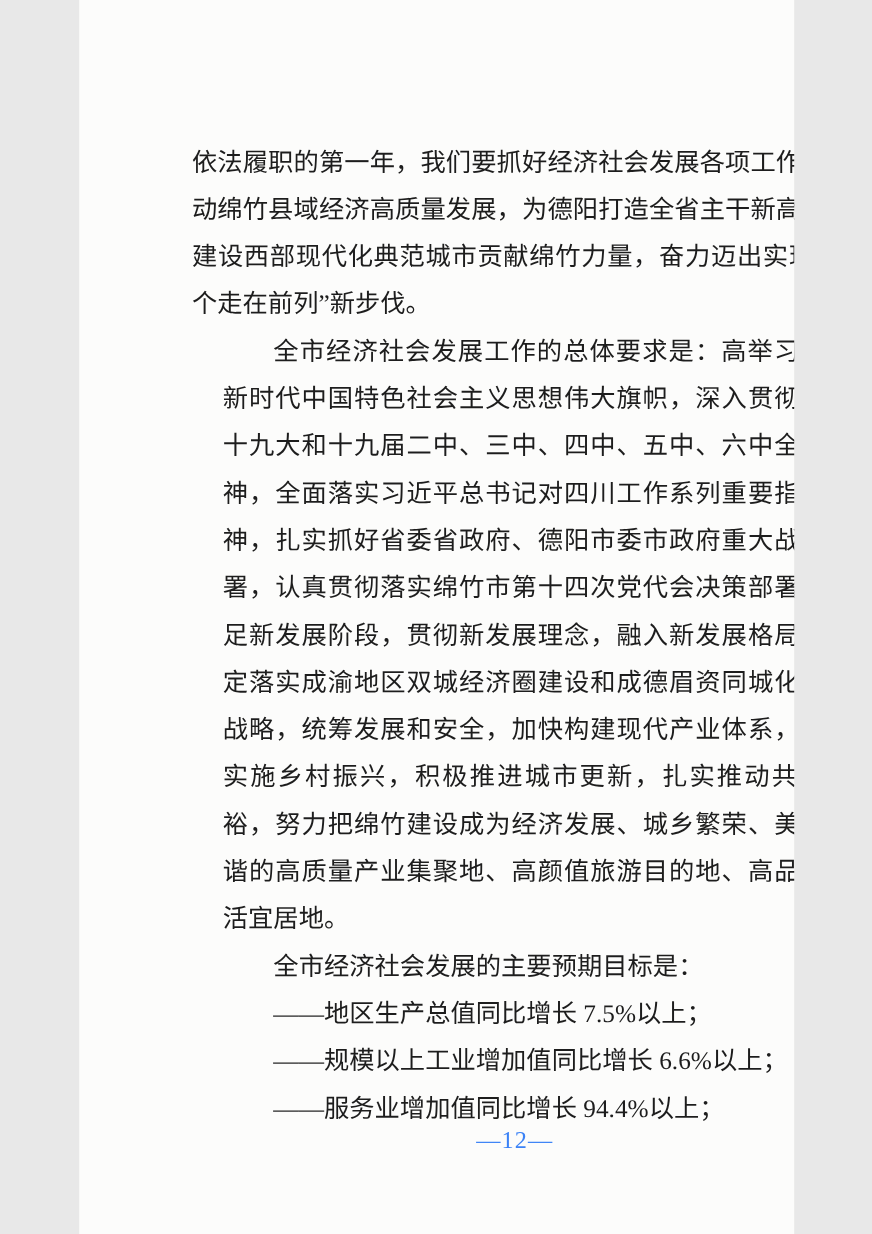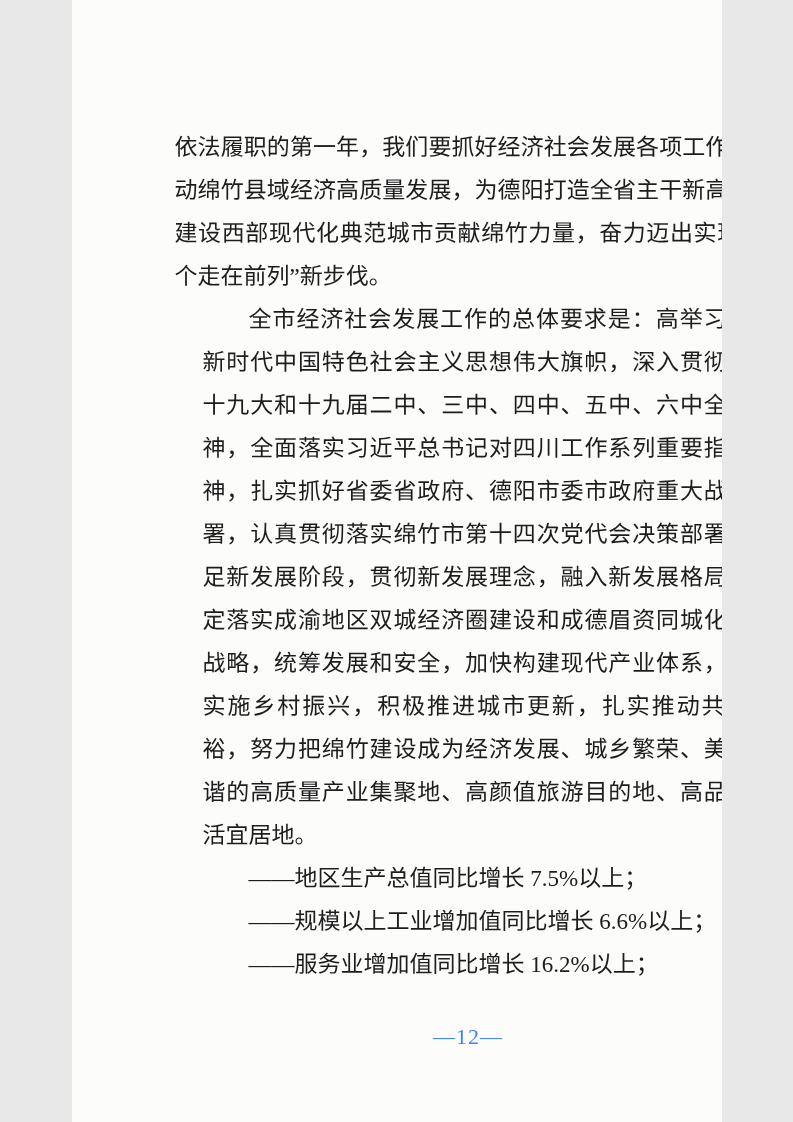--- a/index.html
+++ b/index.html
@@ -49,19 +49,20 @@
     letter-spacing: 1px;
   }
 </style>
 </head>
 <body>
 
 <div class="page">
   <div class="content">
     <p>依法履职的第一年，我们要抓好经济社会发展各项工作，推动绵竹县域经济高质量发展，为德阳打造全省主干新高地、建设西部现代化典范城市贡献绵竹力量，奋力迈出实现“五个走在前列”新步伐。</p>
     <p class="indent">全市经济社会发展工作的总体要求是：高举习近平新时代中国特色社会主义思想伟大旗帜，深入贯彻党的十九大和十九届二中、三中、四中、五中、六中全会精神，全面落实习近平总书记对四川工作系列重要指示精神，扎实抓好省委省政府、德阳市委市政府重大战略部署，认真贯彻落实绵竹市第十四次党代会决策部署，立足新发展阶段，贯彻新发展理念，融入新发展格局，坚定落实成渝地区双城经济圈建设和成德眉资同城化发展战略，统筹发展和安全，加快构建现代产业体系，全面实施乡村振兴，积极推进城市更新，扎实推动共同富裕，努力把绵竹建设成为经济发展、城乡繁荣、美丽和谐的高质量产业集聚地、高颜值旅游目的地、高品质生活宜居地。</p>
+    <p class="indent">全市经济社会发展的主要预期目标是：</p>
     <p class="indent">——地区生产总值同比增长 7.5%以上；</p>
     <p class="indent">——规模以上工业增加值同比增长 6.6%以上；</p>
-    <p class="indent">——服务业增加值同比增长 16.2%以上；</p>
+    <p class="indent">——服务业增加值同比增长 94.4%以上；</p>
   </div>
 
   <div class="page-footer">—12—</div>
 </div>
 
 </body></html>

